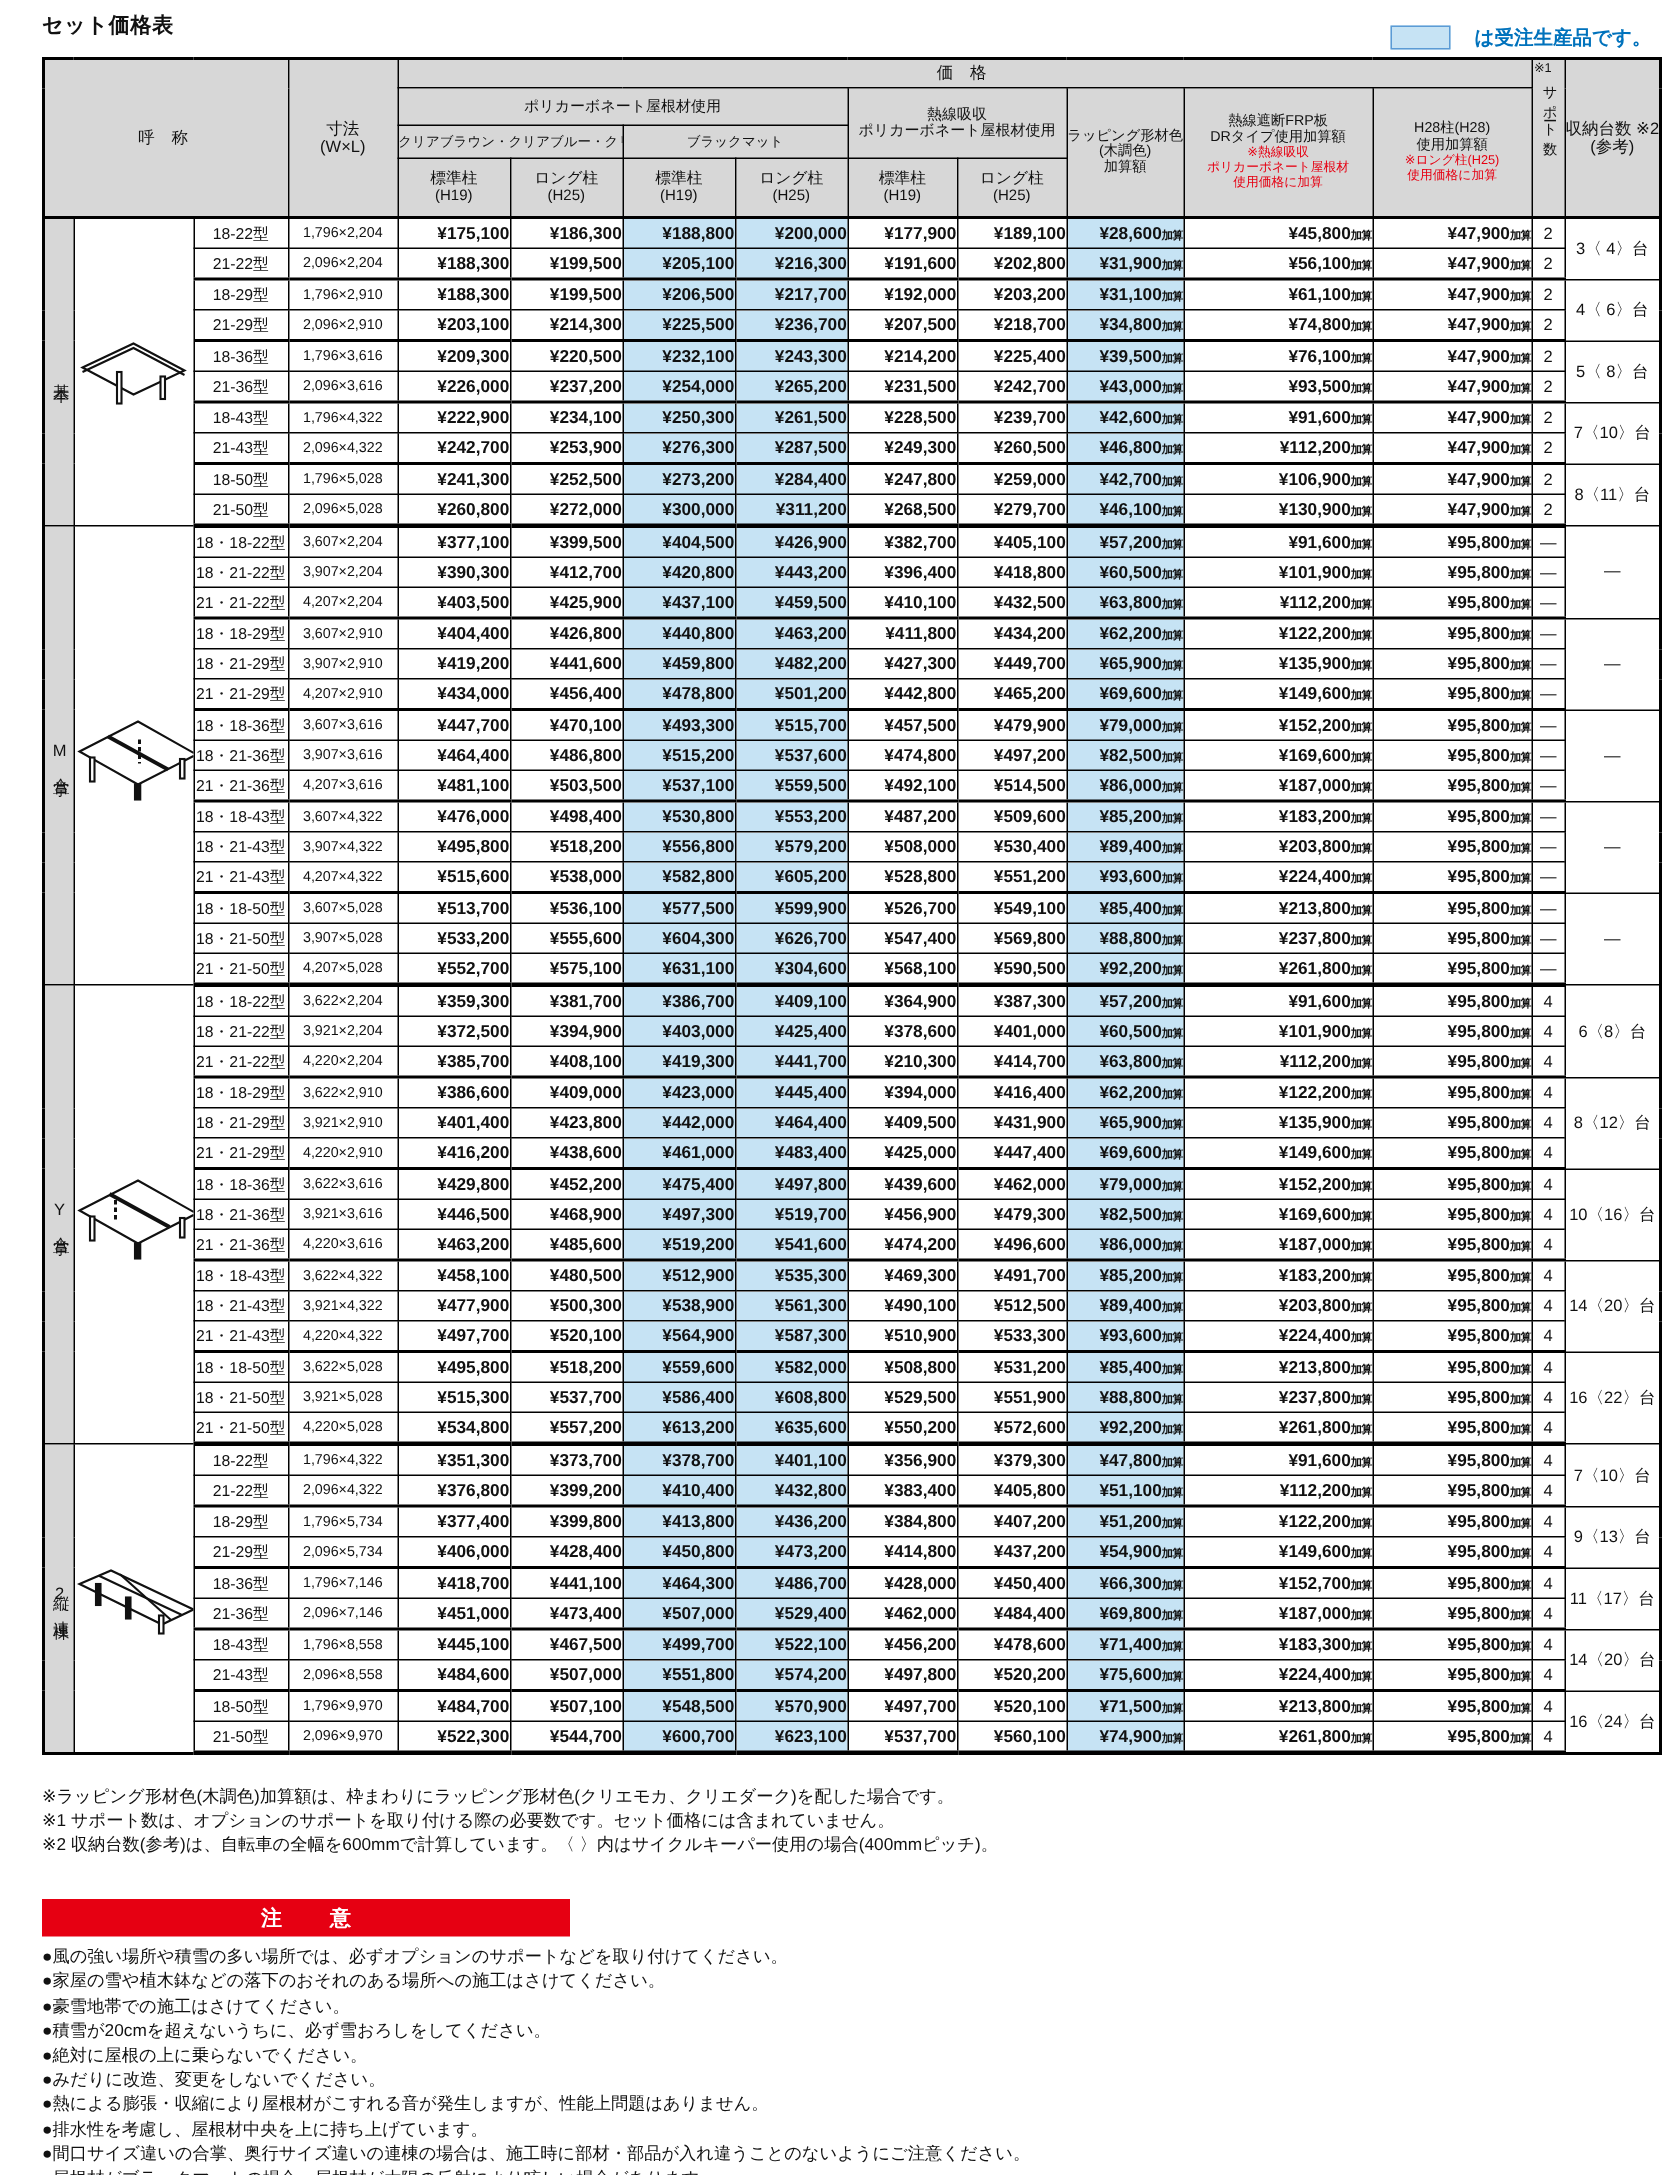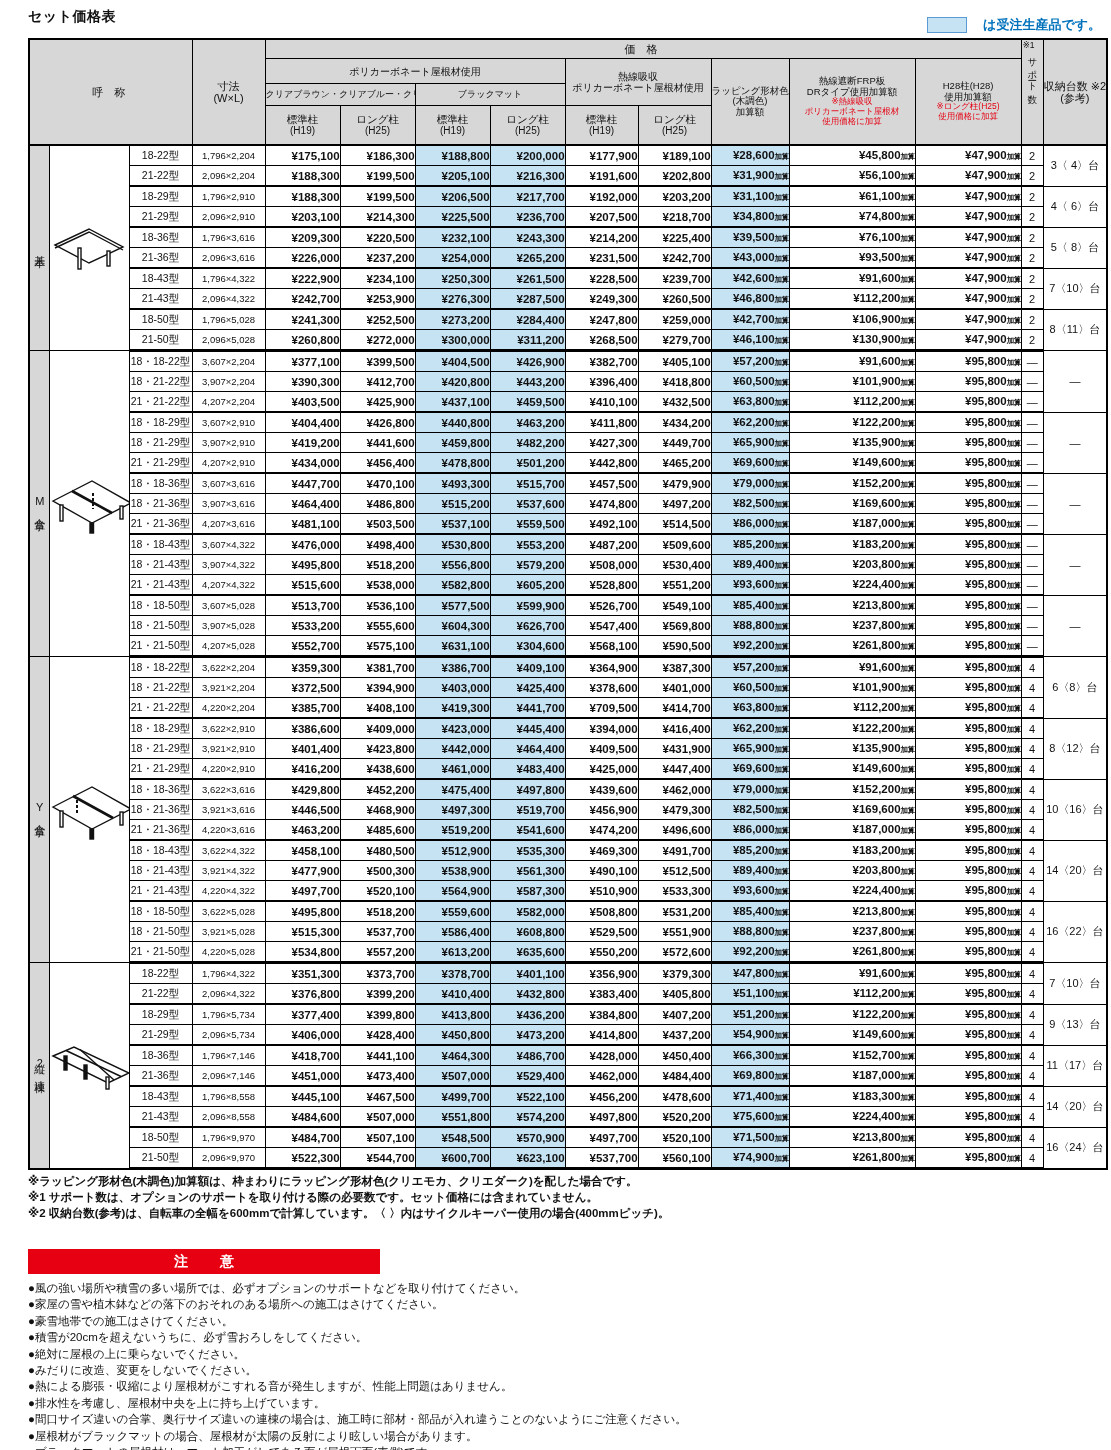--- a/index.html
+++ b/index.html
@@ -41,21 +41,21 @@
   td.blue{background:#c6e3f4;}
   td.sect{border-left:2px solid #000;}
   td.cwrap{font-weight:bold;font-size:11.5px;text-align:right;padding-right:2px;}
   td.cfrp,td.ch28{font-weight:bold;font-size:11.5px;text-align:right;padding-right:4px;}
   span.kas{font-size:7.5px;font-weight:bold;letter-spacing:-0.5px;}
   td.csup{font-size:11px;}
   td.ccap{font-size:11px;}
   tr.send td{border-bottom:2px solid #000;}
   tr.gend td{border-bottom:3px solid #000;}
 
-  .notes{margin-top:3px;font-size:11.5px;line-height:16px;font-weight:bold;}
+  .notes{margin-top:20px;font-size:11.5px;line-height:16px;}
   .notes div{white-space:nowrap;}
   .caution{margin-top:28px;}
   .caution-banner{width:352px;height:25px;background:#e60012;color:#fff;font-weight:bold;font-size:14px;letter-spacing:14px;display:flex;align-items:center;justify-content:center;padding-left:14px;box-sizing:border-box;}
   .caution-list{margin-top:6px;font-size:11.5px;line-height:16.4px;}
   .caution-list div{white-space:nowrap;}
 </style>
 </head>
 <body>
 
 <div class="page">
@@ -561,21 +561,21 @@
           <td class="ch28 sect"><span>¥95,800</span><span class="kas">加算</span></td>
           <td class="csup sect">4</td>
         </tr>
         <tr class="send">
           <td class="ctype">21・21-22型</td>
           <td class="cdim">4,220×2,204</td>
           <td class="cprice sect">¥385,700</td>
           <td class="cprice">¥408,100</td>
           <td class="cprice blue">¥419,300</td>
           <td class="cprice blue">¥441,700</td>
-          <td class="cprice sect">¥709,500</td>
+          <td class="cprice sect">¥210,300</td>
           <td class="cprice">¥414,700</td>
           <td class="cwrap blue sect"><span>¥63,800</span><span class="kas">加算</span></td>
           <td class="cfrp sect"><span>¥112,200</span><span class="kas">加算</span></td>
           <td class="ch28 sect"><span>¥95,800</span><span class="kas">加算</span></td>
           <td class="csup sect">4</td>
         </tr>
         <tr>
           <td class="ctype">18・18-29型</td>
           <td class="cdim">3,622×2,910</td>
           <td class="cprice sect">¥386,600</td>

